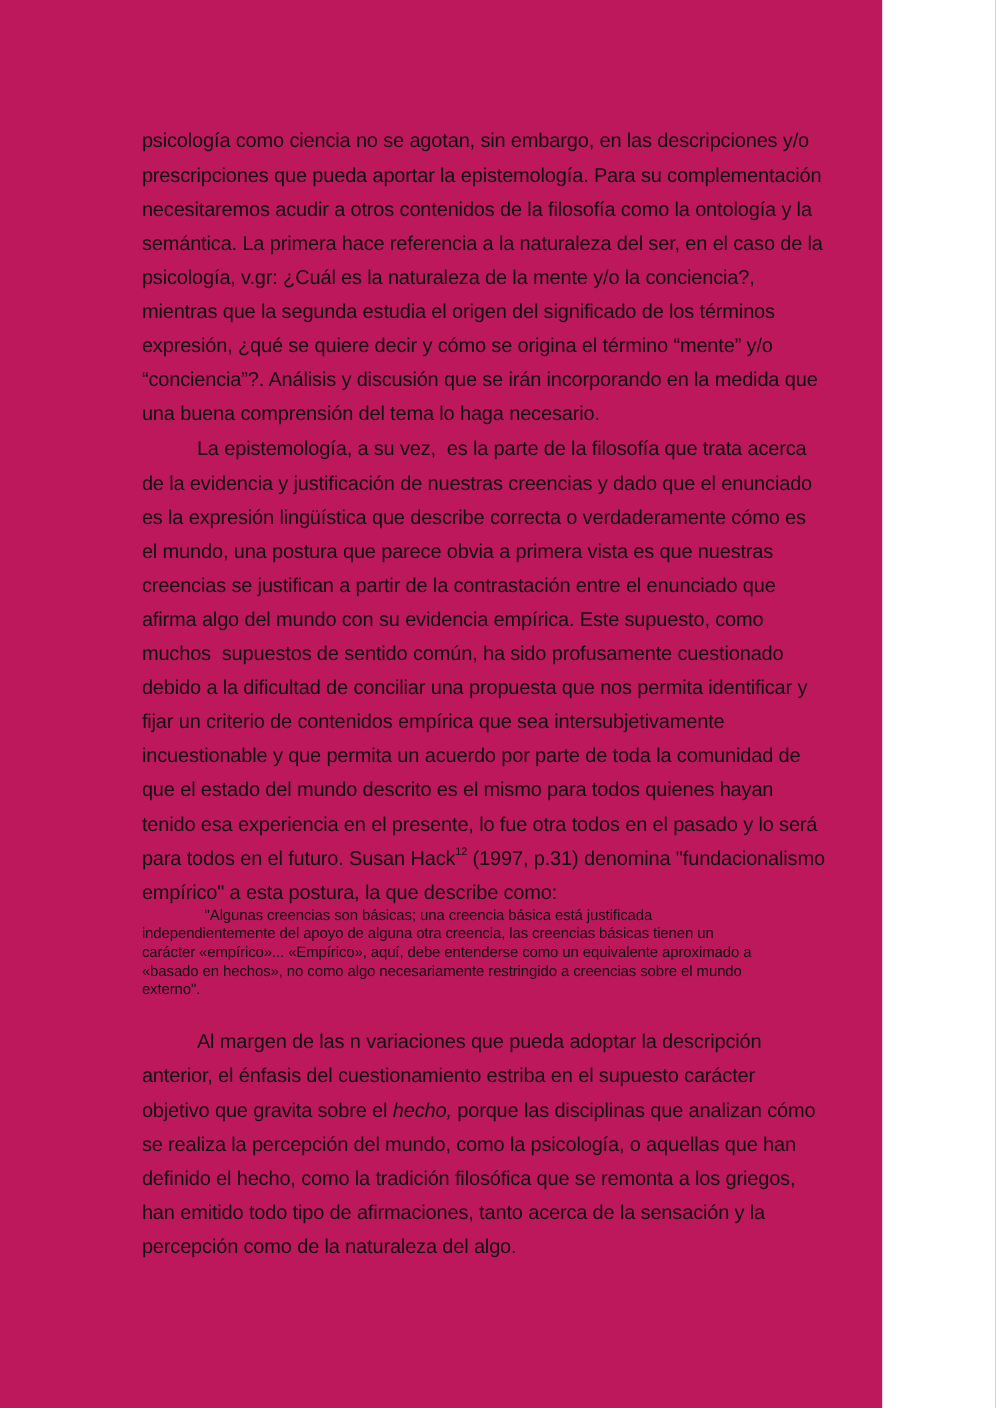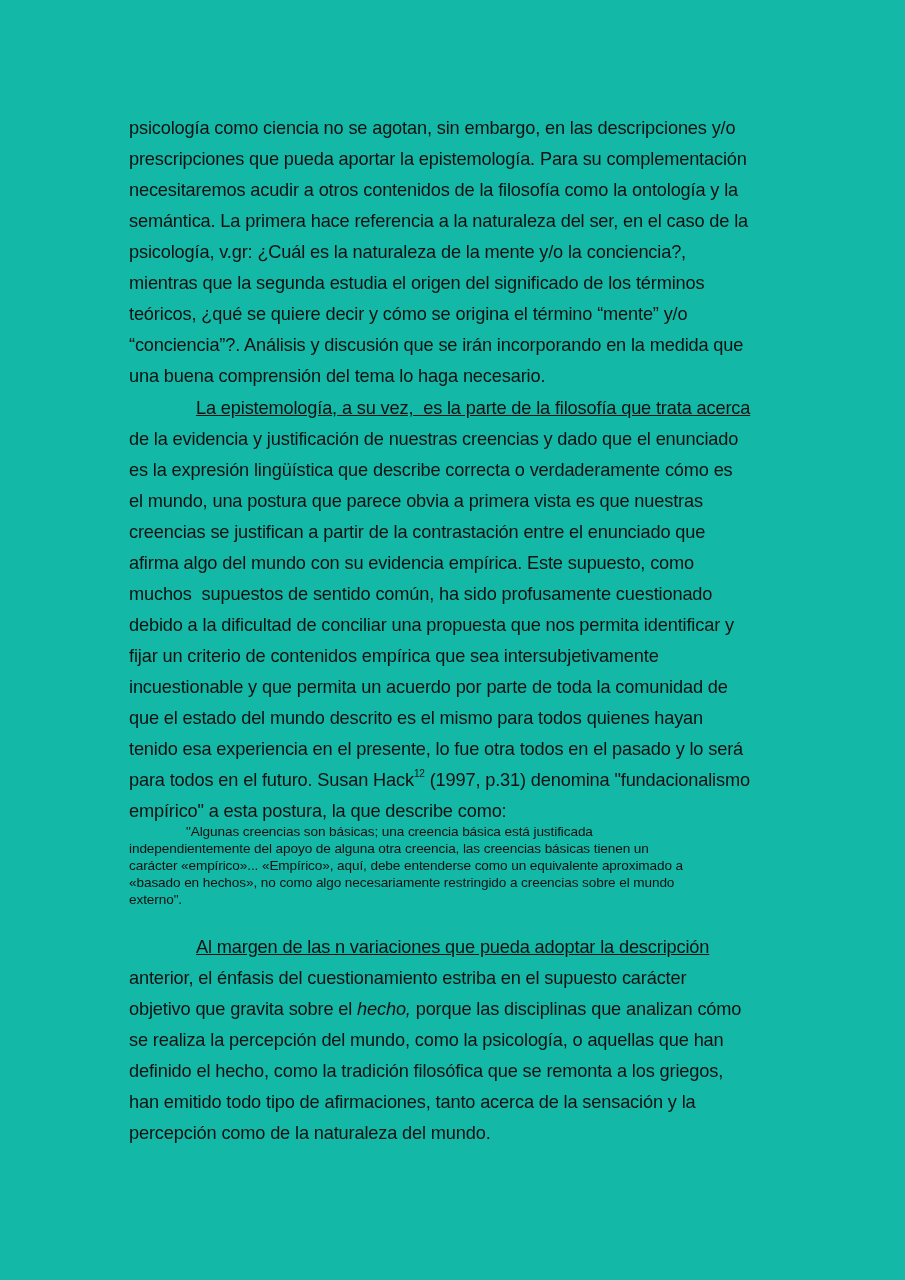--- a/index.html
+++ b/index.html
@@ -12,34 +12,34 @@
       height: 1280px;
       position: relative;
       overflow: hidden;
       font-family: "Liberation Sans", sans-serif;
       color: #111111;
     }
     .page {
       position: absolute;
       left: 0;
       top: 0;
-      width: 905px;
+      width: 802px;
       height: 1280px;
-      background: #14b8a6;
+      background: #be185d;
     }
     .line {
       position: absolute;
       left: 129px;
       white-space: pre;
       font-size: 18.2px;
       line-height: 22px;
       letter-spacing: -0.15px;
       transform-origin: left top;
     }
-    .line.indent { left: 196px; text-decoration: underline; }
+    .line.indent { left: 179px; }
     .q {
       position: absolute;
       left: 129px;
       white-space: pre;
       font-size: 13.6px;
       line-height: 17px;
       letter-spacing: -0.1px;
     }
     .q.indent { left: 186px; }
     sup {
@@ -57,21 +57,21 @@
 
 <div class="page">
 
   <div>
     <div class="line" style="top:117px">psicología como ciencia no se agotan, sin embargo, en las descripciones y/o</div>
     <div class="line" style="top:148px">prescripciones que pueda aportar la epistemología. Para su complementación</div>
     <div class="line" style="top:179px">necesitaremos acudir a otros contenidos de la filosofía como la ontología y la</div>
     <div class="line" style="top:210px">semántica. La primera hace referencia a la naturaleza del ser, en el caso de la</div>
     <div class="line" style="top:241px">psicología, v.gr: ¿Cuál es la naturaleza de la mente y/o la conciencia?,</div>
     <div class="line" style="top:272px">mientras que la segunda estudia el origen del significado de los términos</div>
-    <div class="line" style="top:303px">teóricos, ¿qué se quiere decir y cómo se origina el término “mente” y/o</div>
+    <div class="line" style="top:303px">expresión, ¿qué se quiere decir y cómo se origina el término “mente” y/o</div>
     <div class="line" style="top:334px">“conciencia”?. Análisis y discusión que se irán incorporando en la medida que</div>
     <div class="line" style="top:365px">una buena comprensión del tema lo haga necesario.</div>
   </div>
 
   <div>
     <div class="line indent" style="top:397px">La epistemología, a su vez,  es la parte de la filosofía que trata acerca</div>
     <div class="line" style="top:428px">de la evidencia y justificación de nuestras creencias y dado que el enunciado</div>
     <div class="line" style="top:459px">es la expresión lingüística que describe correcta o verdaderamente cómo es</div>
     <div class="line" style="top:490px">el mundo, una postura que parece obvia a primera vista es que nuestras</div>
     <div class="line" style="top:521px">creencias se justifican a partir de la contrastación entre el enunciado que</div>
@@ -94,16 +94,16 @@
     <div class="q" style="top:891px">externo".</div>
   </div>
 
   <div>
     <div class="line indent" style="top:936px">Al margen de las n variaciones que pueda adoptar la descripción</div>
     <div class="line" style="top:967px">anterior, el énfasis del cuestionamiento estriba en el supuesto carácter</div>
     <div class="line" style="top:998px"><span>objetivo que gravita sobre el </span><em>hecho,</em><span> porque las disciplinas que analizan cómo</span></div>
     <div class="line" style="top:1029px">se realiza la percepción del mundo, como la psicología, o aquellas que han</div>
     <div class="line" style="top:1060px">definido el hecho, como la tradición filosófica que se remonta a los griegos,</div>
     <div class="line" style="top:1091px">han emitido todo tipo de afirmaciones, tanto acerca de la sensación y la</div>
-    <div class="line" style="top:1122px">percepción como de la naturaleza del mundo.</div>
+    <div class="line" style="top:1122px">percepción como de la naturaleza del algo.</div>
   </div>
 
 </div>
 
 </body></html>

